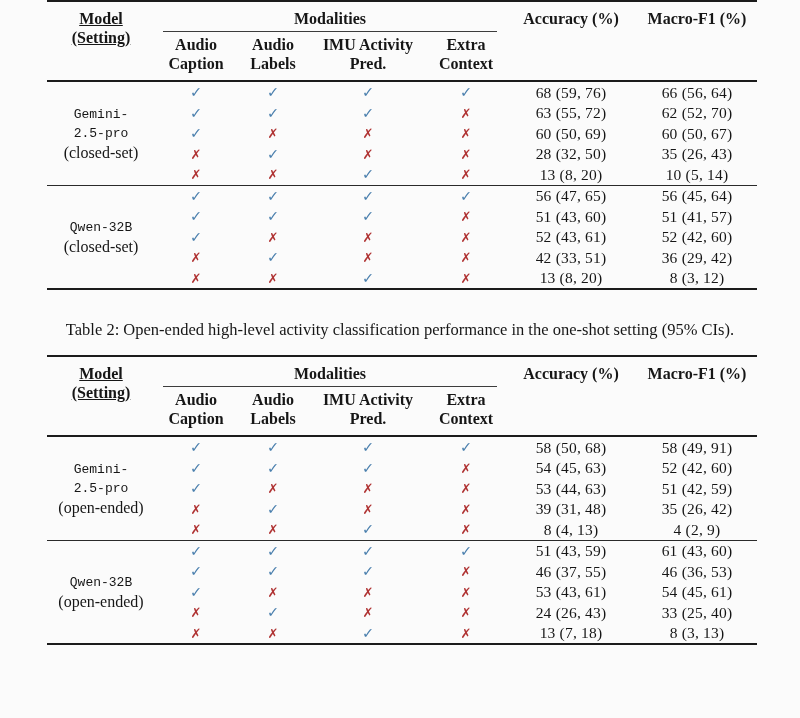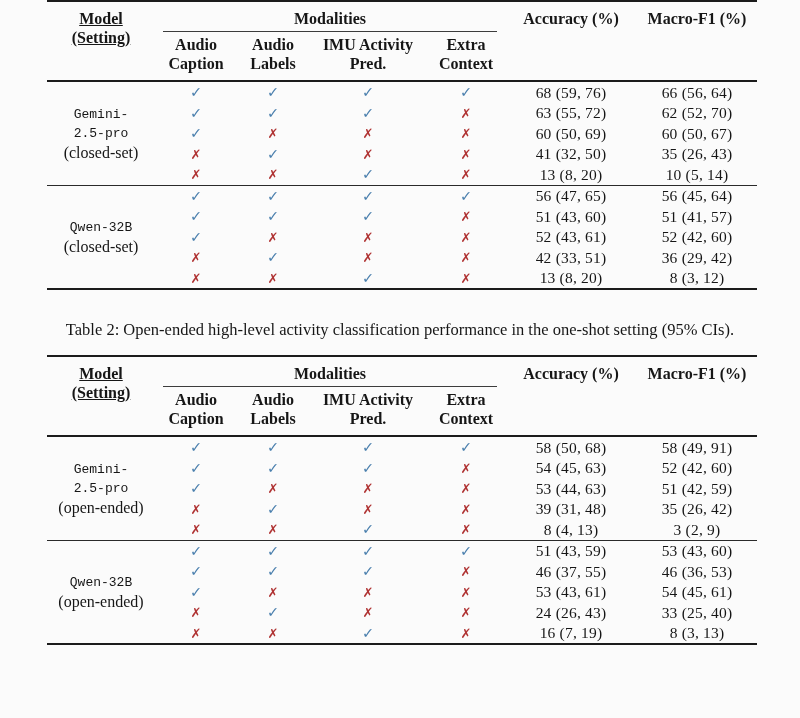--- a/index.html
+++ b/index.html
@@ -153,21 +153,21 @@
           <td class="mark-cell"><span class="mark cross" style="color: rgb(176, 52, 52);">✗</span></td>
           <td class="mark-cell"><span class="mark cross" style="color: rgb(176, 52, 52);">✗</span></td>
           <td class="num-cell">60 (50, 69)</td>
           <td class="num-cell">60 (50, 67)</td>
         </tr>
         <tr>
           <td class="mark-cell"><span class="mark cross" style="color: rgb(176, 52, 52);">✗</span></td>
           <td class="mark-cell"><span class="mark check" style="color: rgb(74, 127, 173);">✓</span></td>
           <td class="mark-cell"><span class="mark cross" style="color: rgb(176, 52, 52);">✗</span></td>
           <td class="mark-cell"><span class="mark cross" style="color: rgb(176, 52, 52);">✗</span></td>
-          <td class="num-cell">41 (32, 50)</td>
+          <td class="num-cell">28 (32, 50)</td>
           <td class="num-cell">35 (26, 43)</td>
         </tr>
         <tr>
           <td class="mark-cell"><span class="mark cross" style="color: rgb(176, 52, 52);">✗</span></td>
           <td class="mark-cell"><span class="mark cross" style="color: rgb(176, 52, 52);">✗</span></td>
           <td class="mark-cell"><span class="mark check" style="color: rgb(74, 127, 173);">✓</span></td>
           <td class="mark-cell"><span class="mark cross" style="color: rgb(176, 52, 52);">✗</span></td>
           <td class="num-cell">13 (8, 20)</td>
           <td class="num-cell">10 (5, 14)</td>
         </tr>
@@ -301,33 +301,33 @@
           <td class="mark-cell"><span class="mark cross" style="color: rgb(176, 52, 52);">✗</span></td>
           <td class="num-cell">39 (31, 48)</td>
           <td class="num-cell">35 (26, 42)</td>
         </tr>
         <tr>
           <td class="mark-cell"><span class="mark cross" style="color: rgb(176, 52, 52);">✗</span></td>
           <td class="mark-cell"><span class="mark cross" style="color: rgb(176, 52, 52);">✗</span></td>
           <td class="mark-cell"><span class="mark check" style="color: rgb(74, 127, 173);">✓</span></td>
           <td class="mark-cell"><span class="mark cross" style="color: rgb(176, 52, 52);">✗</span></td>
           <td class="num-cell">8 (4, 13)</td>
-          <td class="num-cell">3 (2, 9)</td>
+          <td class="num-cell">4 (2, 9)</td>
         </tr>
         <tr class="section-start">
           <td rowspan="5" class="model-cell">
             <div class="model-line">Qwen-32B</div>
             <div class="setting-line">(open-ended)</div>
           </td>
           <td class="mark-cell"><span class="mark check" style="color: rgb(74, 127, 173);">✓</span></td>
           <td class="mark-cell"><span class="mark check" style="color: rgb(74, 127, 173);">✓</span></td>
           <td class="mark-cell"><span class="mark check" style="color: rgb(74, 127, 173);">✓</span></td>
           <td class="mark-cell"><span class="mark check" style="color: rgb(74, 127, 173);">✓</span></td>
           <td class="num-cell">51 (43, 59)</td>
-          <td class="num-cell">53 (43, 60)</td>
+          <td class="num-cell">61 (43, 60)</td>
         </tr>
         <tr>
           <td class="mark-cell"><span class="mark check" style="color: rgb(74, 127, 173);">✓</span></td>
           <td class="mark-cell"><span class="mark check" style="color: rgb(74, 127, 173);">✓</span></td>
           <td class="mark-cell"><span class="mark check" style="color: rgb(74, 127, 173);">✓</span></td>
           <td class="mark-cell"><span class="mark cross" style="color: rgb(176, 52, 52);">✗</span></td>
           <td class="num-cell">46 (37, 55)</td>
           <td class="num-cell">46 (36, 53)</td>
         </tr>
         <tr>
@@ -344,18 +344,18 @@
           <td class="mark-cell"><span class="mark cross" style="color: rgb(176, 52, 52);">✗</span></td>
           <td class="mark-cell"><span class="mark cross" style="color: rgb(176, 52, 52);">✗</span></td>
           <td class="num-cell">24 (26, 43)</td>
           <td class="num-cell">33 (25, 40)</td>
         </tr>
         <tr>
           <td class="mark-cell"><span class="mark cross" style="color: rgb(176, 52, 52);">✗</span></td>
           <td class="mark-cell"><span class="mark cross" style="color: rgb(176, 52, 52);">✗</span></td>
           <td class="mark-cell"><span class="mark check" style="color: rgb(74, 127, 173);">✓</span></td>
           <td class="mark-cell"><span class="mark cross" style="color: rgb(176, 52, 52);">✗</span></td>
-          <td class="num-cell">16 (7, 19)</td>
+          <td class="num-cell">13 (7, 18)</td>
           <td class="num-cell">8 (3, 13)</td>
         </tr>
       </tbody>
   </table>
 </section>
 
 </body></html>

